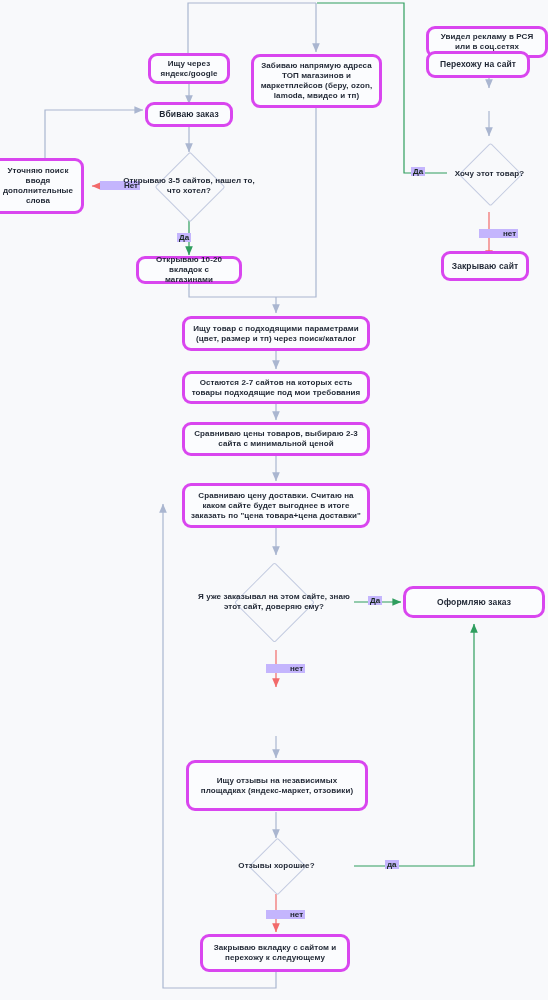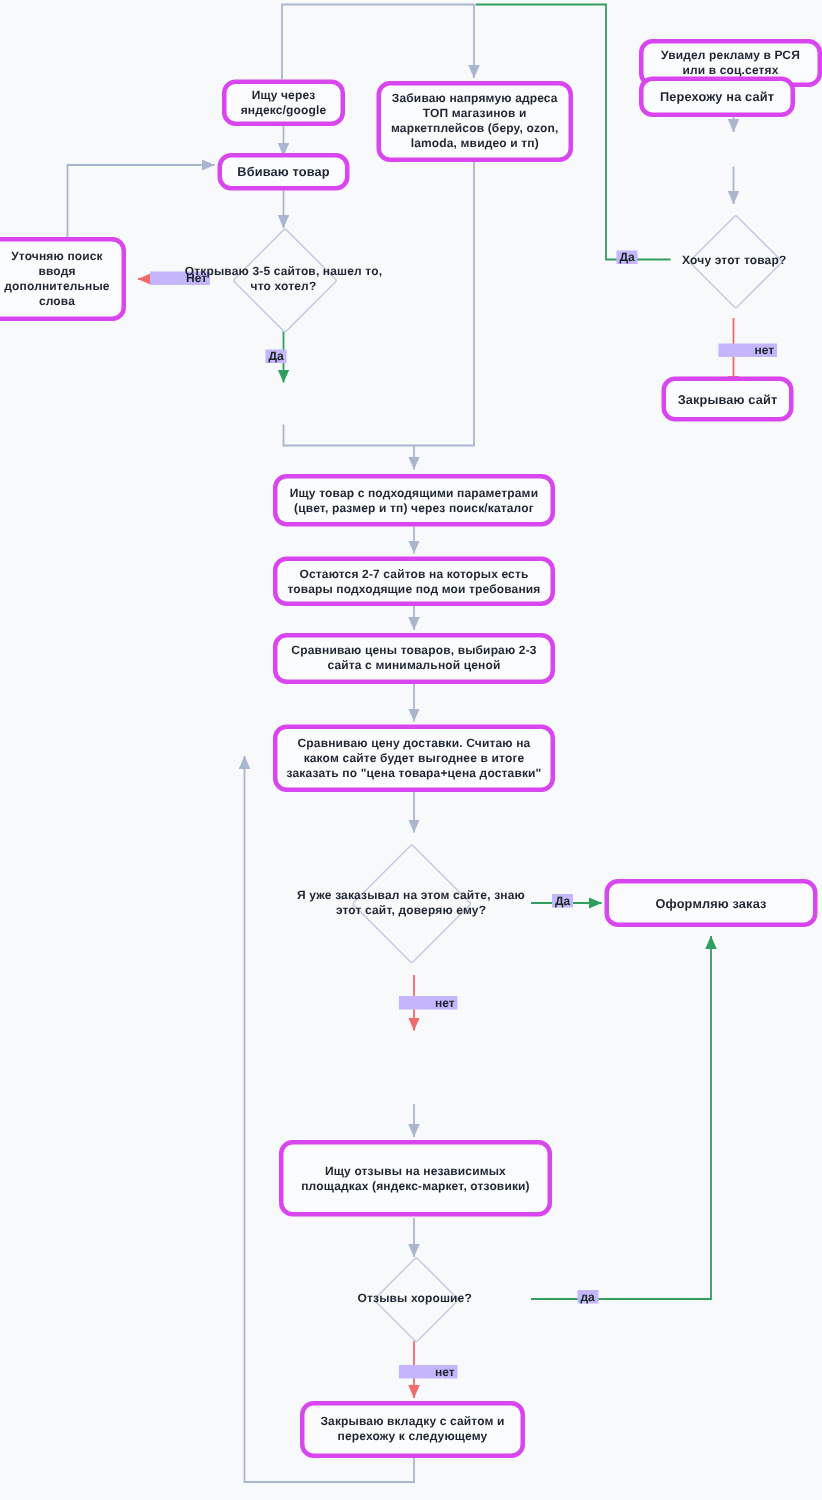--- a/index.html
+++ b/index.html
@@ -149,32 +149,35 @@
 
       <path d="M276,894 L276,932" marker-end="url(#ah-red)"></path>
     </g>
   </svg>
 
   <div class="node process" style="left:148px; top:53px; width:82px; height:31px; font-size:8px;">
     <span>Ищу через яндекс/google</span>
   </div>
 
   <div class="node process" style="left:145px; top:102px; width:88px; height:25px; font-size:8.5px;">
-    <span>Вбиваю товар</span>
+    <span>Вбиваю заказ</span>
   </div>
 
   <div class="node decision" style="left:122px; top:152px; width:134px; height:68px; font-size:8px;">
     <span class="dia-shape" style="width:48px;height:48px;left:43px;top:10px;"></span>
     <span class="dia-label">Открываю 3-5 сайтов, нашел то, что хотел?</span>
   </div>
 
   <div class="node process" style="left:-8px; top:158px; width:92px; height:56px; font-size:8px;">
     <span>Уточняю поиск вводя дополнительные слова</span>
   </div>
 
+  <div class="node process" style="left:136px; top:256px; width:106px; height:28px; font-size:8px;">
+    <span>Открываю 10-20 вкладок с магазинами</span>
+  </div>
 
   <div class="node process" style="left:251px; top:54px; width:131px; height:54px; font-size:8px;">
     <span>Забиваю напрямую адреса ТОП магазинов и маркетплейсов (беру, ozon, lamoda, мвидео и тп)</span>
   </div>
 
   <div class="node process" style="left:426px; top:26px; width:122px; height:32px; font-size:8px;">
     <span>Увидел рекламу в РСЯ или в соц.сетях</span>
   </div>
 
   <div class="node process" style="left:426px; top:52px; width:104px; height:27px; font-size:8.5px; top:51px;">
@@ -204,21 +207,21 @@
 
   <div class="node process" style="left:182px; top:483px; width:188px; height:45px; font-size:8px;">
     <span>Сравниваю цену доставки. Считаю на каком сайте будет выгоднее в итоге заказать по "цена товара+цена доставки"</span>
   </div>
 
   <div class="node decision" style="left:191px; top:563px; width:166px; height:78px; font-size:8px;">
     <span class="dia-shape" style="width:55px;height:55px;left:55px;top:11px;"></span>
     <span class="dia-label">Я уже заказывал на этом сайте, знаю этот сайт, доверяю ему?</span>
   </div>
 
-  <div class="node process" style="left:403px; top:586px; width:142px; height:32px; font-size:8.5px;">
+  <div class="node process" style="left:403px; top:586px; width:142px; height:32px; font-size:8.5px;border-radius:10px;">
     <span>Оформляю заказ</span>
   </div>
 
 
   <div class="node process" style="left:186px; top:760px; width:182px; height:51px; font-size:8px;">
     <span>Ищу отзывы на независимых площадках (яндекс-маркет, отзовики)</span>
   </div>
 
   <div class="node decision" style="left:207px; top:838px; width:139px; height:56px; font-size:8px;">
     <span class="dia-shape" style="width:39px;height:39px;left:50px;top:8px;"></span>

